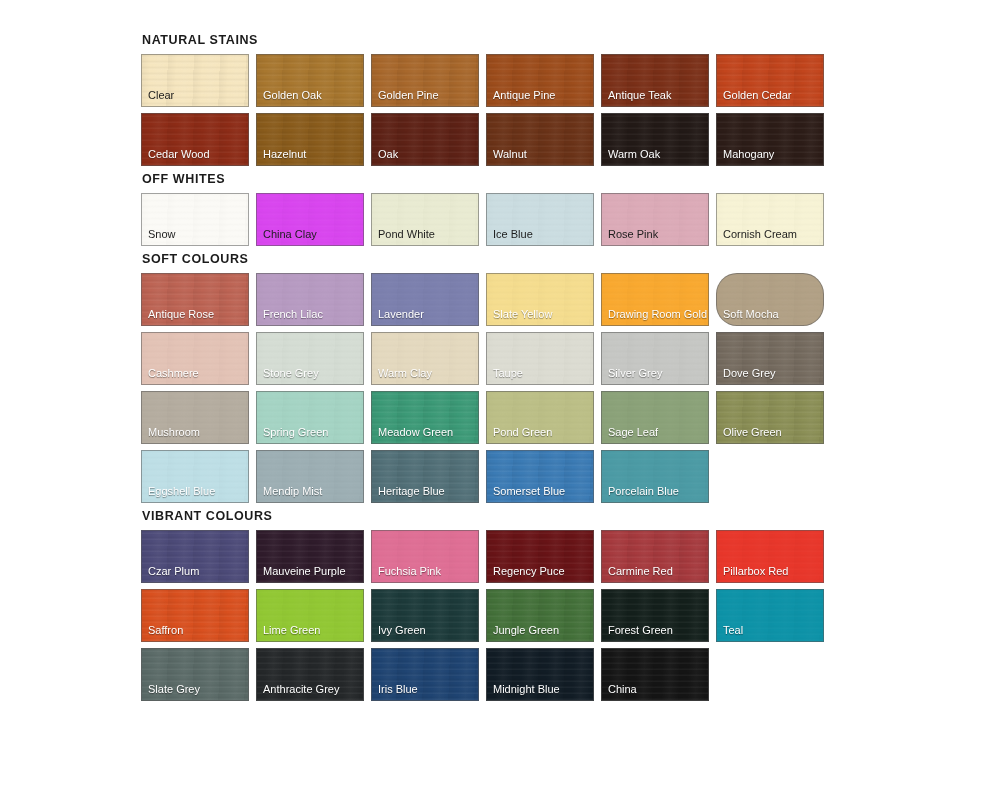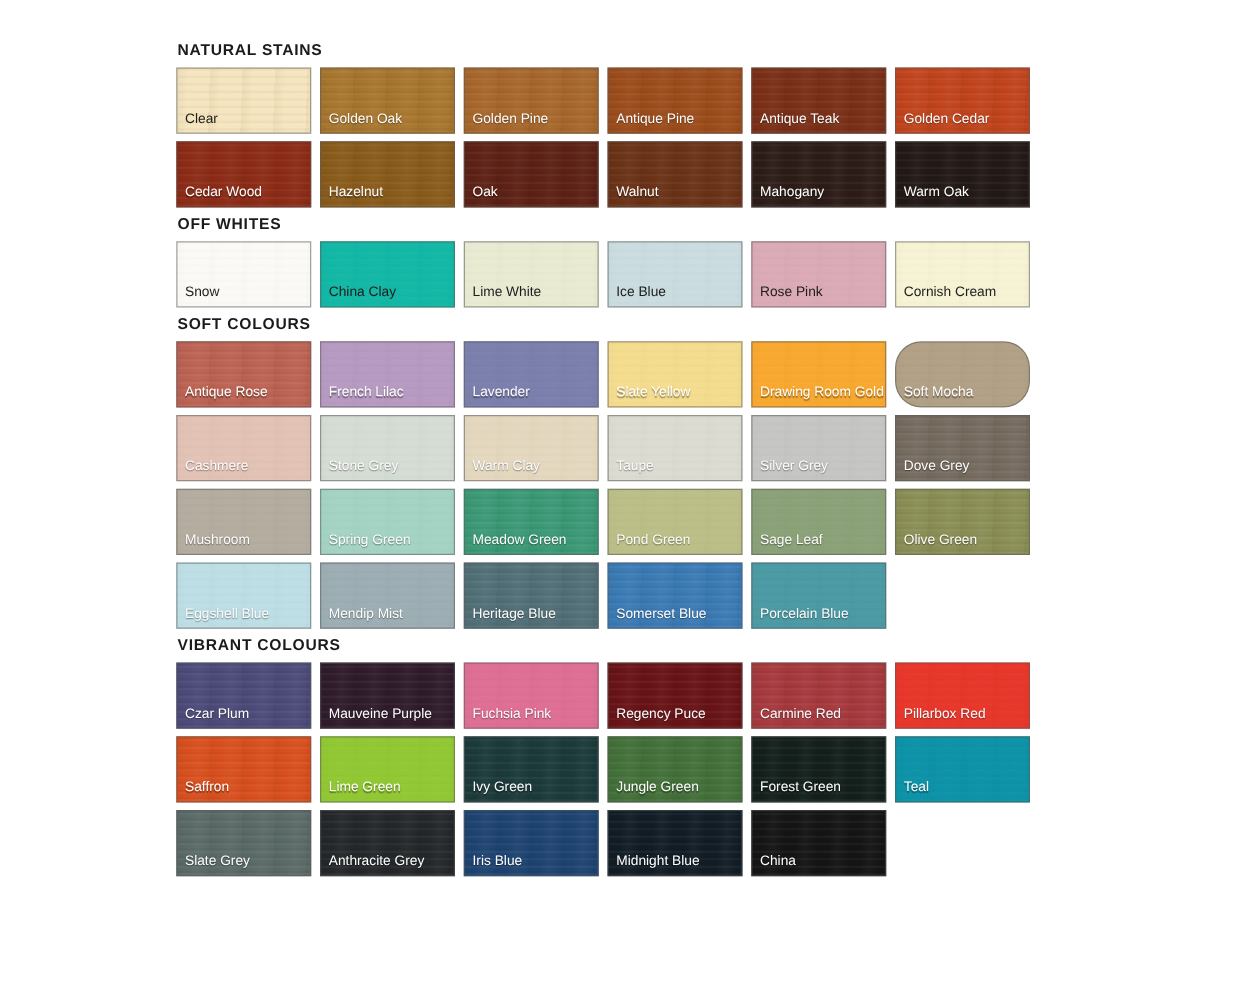--- a/index.html
+++ b/index.html
@@ -138,44 +138,44 @@
           <span class="swatch-label label-light">Hazelnut</span>
         </div>
         <div class="swatch" style="background-color: rgb(94, 34, 22);">
           <span class="grain"></span>
           <span class="swatch-label label-light">Oak</span>
         </div>
         <div class="swatch" style="background-color: rgb(107, 51, 24);">
           <span class="grain"></span>
           <span class="swatch-label label-light">Walnut</span>
         </div>
+        <div class="swatch" style="background-color: rgb(35, 26, 23);">
+          <span class="grain"></span>
+          <span class="swatch-label label-light">Warm Oak</span>
+        </div>
         <div class="swatch" style="background-color: rgb(45, 29, 24);">
           <span class="grain"></span>
           <span class="swatch-label label-light">Mahogany</span>
-        </div>
-        <div class="swatch" style="background-color: rgb(35, 26, 23);">
-          <span class="grain"></span>
-          <span class="swatch-label label-light">Warm Oak</span>
         </div>
       </div>
     </div>
     <div class="section">
       <div class="section-title">OFF WHITES</div>
       <div class="swatch-row">
         <div class="swatch flat" style="background-color: rgb(251, 250, 246);">
           <span class="grain"></span>
           <span class="swatch-label label-dark">Snow</span>
         </div>
-        <div class="swatch flat" style="background-color: #14b8a6;">
+        <div class="swatch flat" style="background-color: #d946ef;">
           <span class="grain"></span>
           <span class="swatch-label label-dark">China Clay</span>
         </div>
         <div class="swatch flat" style="background-color: rgb(233, 235, 210);">
           <span class="grain"></span>
-          <span class="swatch-label label-dark">Lime White</span>
+          <span class="swatch-label label-dark">Pond White</span>
         </div>
         <div class="swatch flat" style="background-color: rgb(203, 221, 225);">
           <span class="grain"></span>
           <span class="swatch-label label-dark">Ice Blue</span>
         </div>
         <div class="swatch flat" style="background-color: rgb(220, 171, 184);">
           <span class="grain"></span>
           <span class="swatch-label label-dark">Rose Pink</span>
         </div>
         <div class="swatch flat" style="background-color: rgb(247, 243, 213);">

